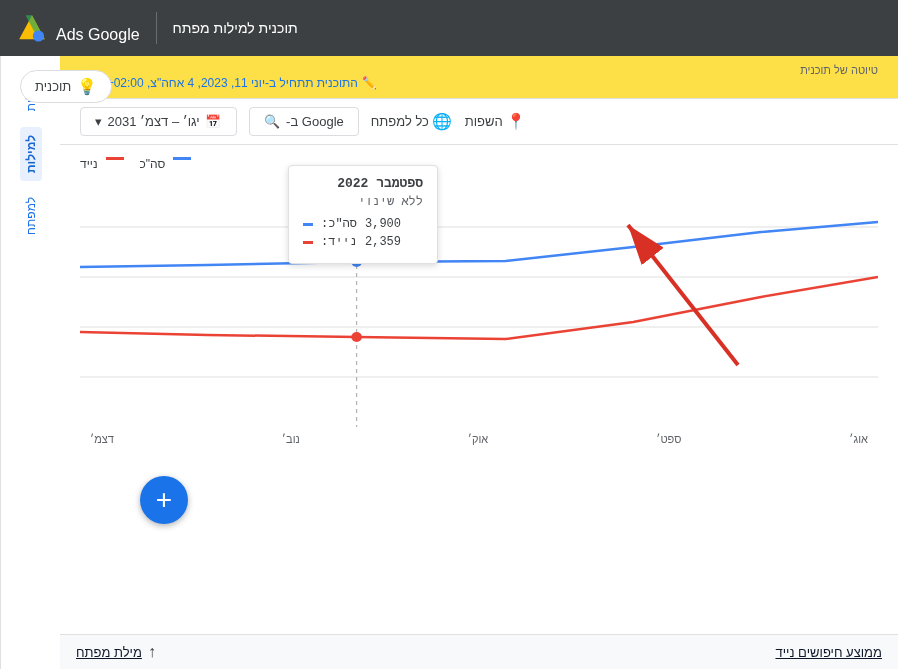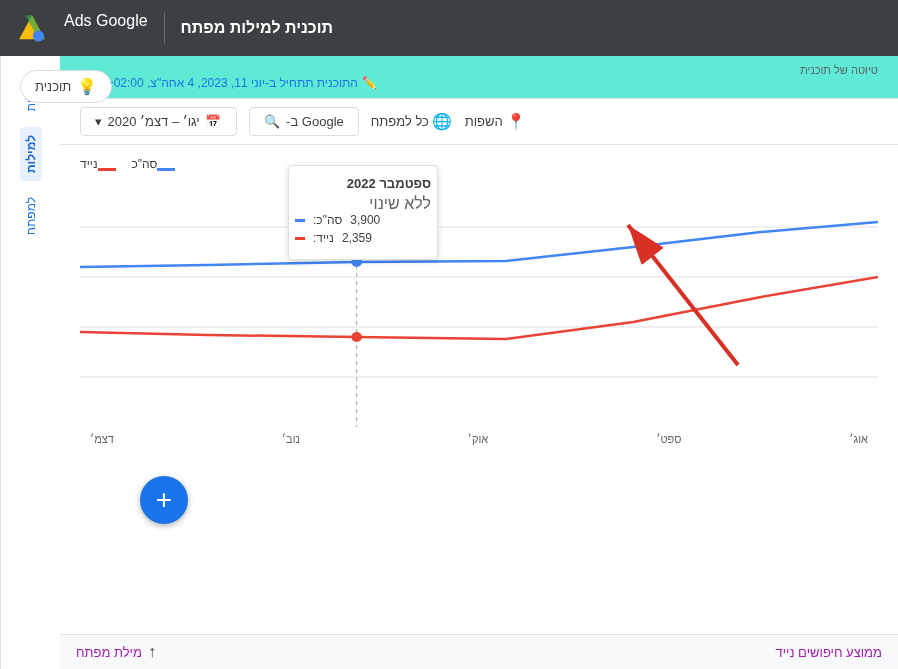--- a/index.html
+++ b/index.html
@@ -10,32 +10,32 @@
       background: #3c4043;
       height: 56px;
       display: flex;
       align-items: center;
       justify-content: flex-end;
       padding: 0 16px;
       gap: 16px;
     }
     .header-title {
       color: white;
-      font-size: 16px;
-      font-weight: 700;
+      font-size: 14px;
+      font-weight: 400;
     }
     .header-divider {
       width: 1px;
       height: 32px;
       background: #6c6c6c;
     }
     .ads-google-section {
       display: flex;
-      align-items: flex-start;
-      gap: 16px;
+      align-items: flex-end;
+      gap: 8px;
     }
     .ads-google-text {
       color: white;
       font-size: 16px;
     }
     .ads-logo {
       width: 32px;
       height: 32px;
     }
 
@@ -76,21 +76,21 @@
     .content-area {
       flex: 1;
       order: 1;
       display: flex;
       flex-direction: column;
       overflow: hidden;
     }
 
     
     .plan-info-bar {
-      background: #5eead4;
+      background: #fde047;
       padding: 8px 20px;
       border-bottom: 1px solid #e0e0e0;
     }
     .plan-info-label {
       font-size: 11px;
       color: #5f6368;
     }
     .plan-info-detail {
       font-size: 12px;
       color: #1a73e8;
@@ -158,35 +158,37 @@
     }
 
     
     .chart-tooltip {
       position: absolute;
       top: 20px;
       right: 460px;
       background: white;
       border: 1px solid #e0e0e0;
       border-radius: 4px;
-      padding: 10px 6px;
+      padding: 10px 14px;
       box-shadow: 0 2px 6px rgba(0,0,0,0.15);
       min-width: 150px;
       z-index: 10;
       text-align: right;
+      font-family: Liberation Mono, monospace;
     }
     .tooltip-title {
       font-size: 13px;
       font-weight: 700;
       color: #3c4043;
       margin-bottom: 4px;
     }
     .tooltip-subtitle {
-      font-size: 16px;
+      font-size: 12px;
       color: #5f6368;
+      margin-bottom: 8px;
     }
     .tooltip-row {
       display: flex;
       align-items: center;
       justify-content: flex-end;
       gap: 8px;
       font-size: 12px;
       color: #3c4043;
       margin-bottom: 4px;
     }
@@ -213,39 +215,40 @@
     .chart-legend {
       display: flex;
       justify-content: flex-end;
       gap: 16px;
       margin-bottom: 6px;
       font-size: 12px;
       color: #3c4043;
     }
     .legend-item {
       display: flex;
-      align-items: flex-end;
-      gap: 0;
+      align-items: flex-start;
+      gap: 8px;
     }
     .legend-line-blue { width: 18px; height: 3px; background: #4285f4; display: inline-block; }
     .legend-line-red { width: 18px; height: 3px; background: #ea4335; display: inline-block; }
 
     
     .bottom-section {
       background: #f8f9fa;
       border-top: 1px solid #e0e0e0;
       padding: 8px 16px;
       display: flex;
       align-items: center;
       justify-content: space-between;
     }
     .bottom-label {
       font-size: 13px;
-      color: #a21caf;
+      color: #0f172a;
       font-weight: 500;
+      text-decoration: underline;
     }
     .bottom-arrow-icon {
       font-size: 16px;
       color: #3c4043;
     }
     .fab-btn {
       position: absolute;
       bottom: 110px;
       left: 80px;
       width: 48px;
@@ -346,21 +349,21 @@
         <span>כל למפתח</span>
       </div>
 
       <button class="toolbar-btn google-btn">
         <span>Google ב-</span>
         <span>🔍</span>
       </button>
 
       <button class="toolbar-btn">
         <span>📅</span>
-        <span>יגו׳ – דצמ׳ 2020</span>
+        <span>יגו׳ – דצמ׳ 2031</span>
         <span>▾</span>
       </button>
     </div>
 
     <div class="chart-container" style="position:relative;">
 
       <div class="chart-legend">
         <div class="legend-item">
           <span class="legend-line-blue"></span>
           <span>סה"כ</span>

